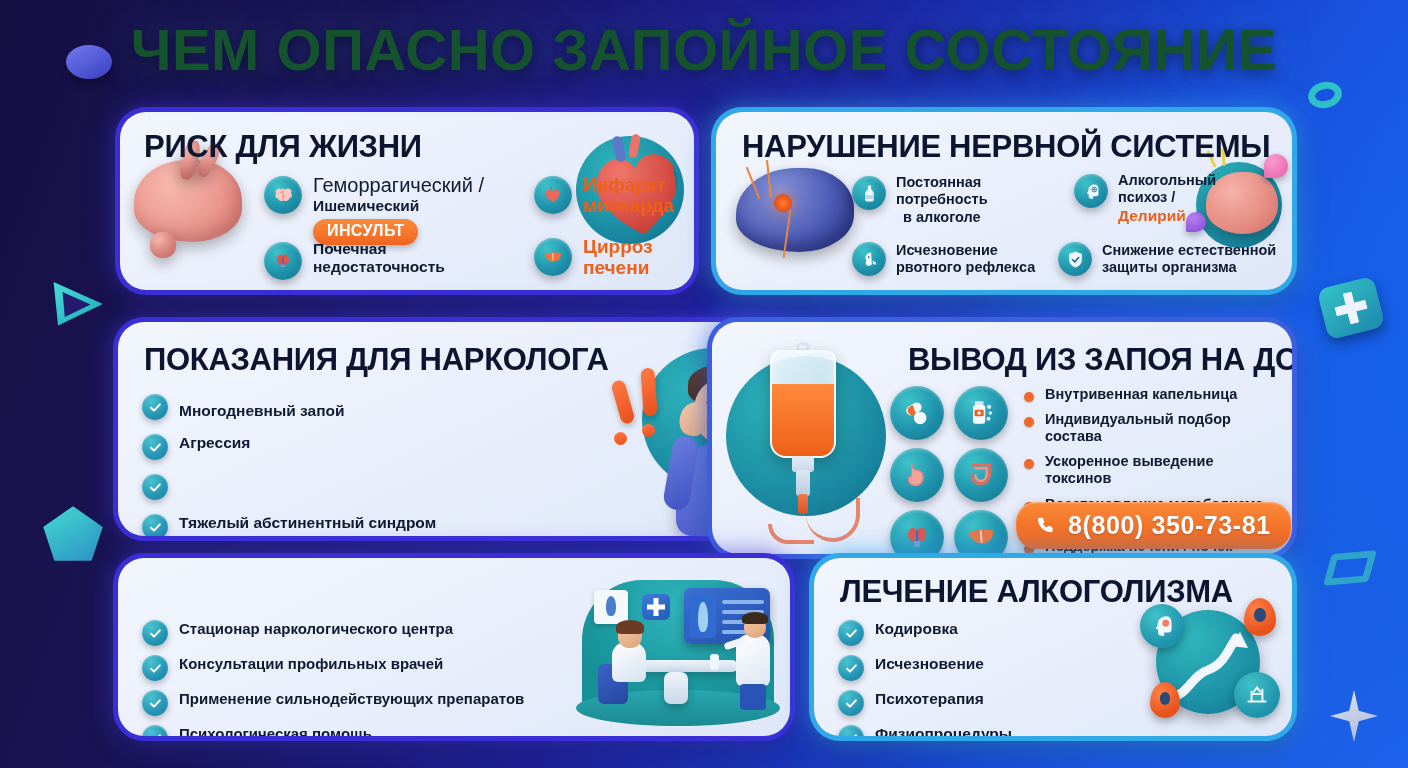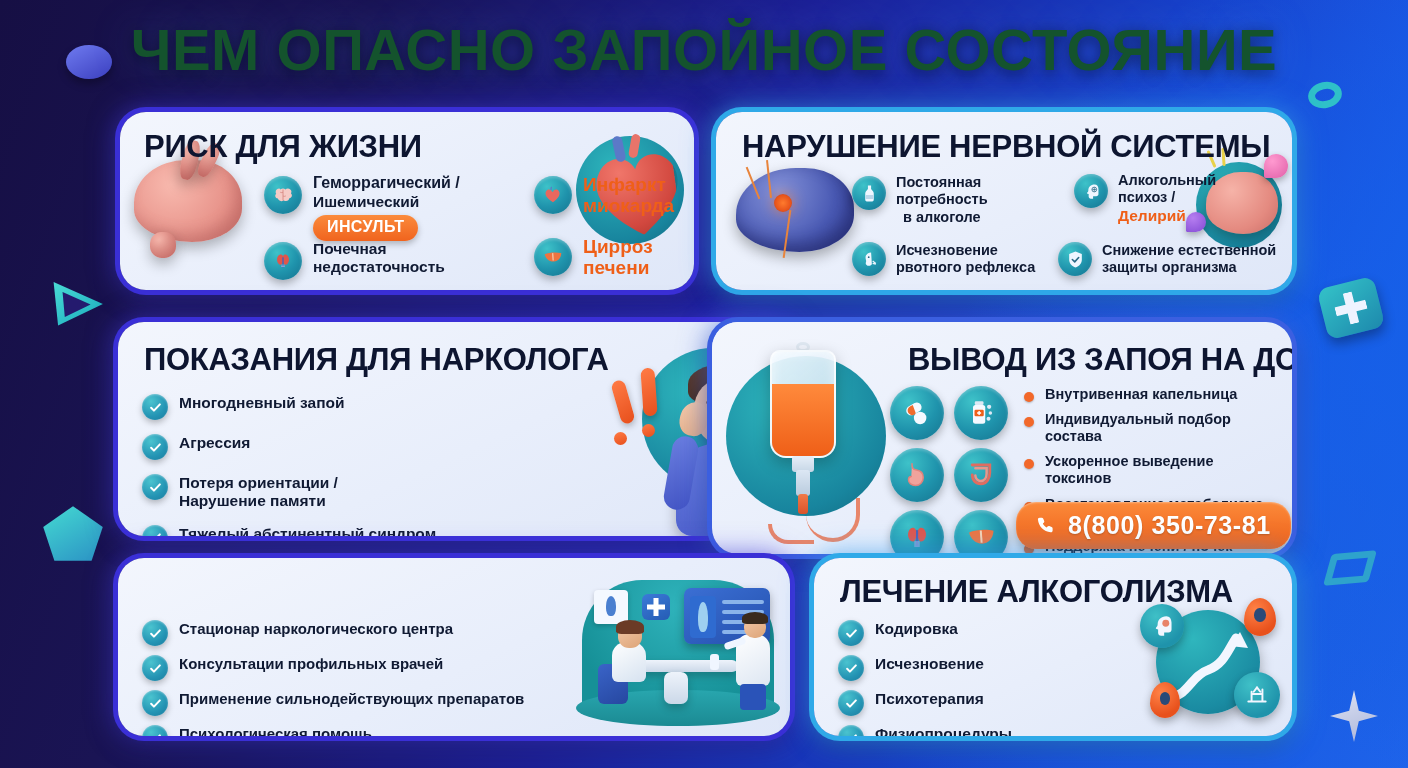--- a/index.html
+++ b/index.html
@@ -365,21 +365,21 @@
   <div class="card-title" style="position:absolute;left:24px;top:17px;font-size:31px;">РИСК ДЛЯ ЖИЗНИ</div>
 
   <div style="position:absolute;left:144px;top:62px;display:flex;gap:11px;align-items:flex-start;">
     <div class="iconc" style="width:38px;height:38px;margin-top:2px;">
       <svg width="22" height="22" viewBox="0 0 24 24">
           <path d="M8 5c-2.2 0-4 1.6-4 3.6 0 .7.2 1.3.6 1.9-.7.6-1.1 1.4-1.1 2.3 0 1.6 1.3 2.9 3 3.1.3 1.6 1.8 2.8 3.6 2.8 1.1 0 2-.4 2.7-1.1.6.6 1.5 1 2.5 1 1.9 0 3.4-1.3 3.6-3 1.6-.3 2.8-1.6 2.8-3.1 0-.9-.4-1.7-1.1-2.3.4-.6.6-1.2.6-1.9C21.2 6.6 19.4 5 17.2 5c-1 0-1.9.3-2.6.9C13.9 5.3 13 5 12 5s-1.9.3-2.6.9C8.7 5.3 7.8 5 8 5z" fill="#f6cbc6"></path>
           <path d="M12 6v12M9 9c1 .5 2 .5 3 0M12 13c1 .6 2 .6 3 0" stroke="#d98a84" stroke-width="1" fill="none"></path>
         </svg>
     </div>
     <div>
-      <div style="font-size:16px;font-weight:700;color:#101a33;line-height:1.16;">Геморрагический /</div>
+      <div style="font-size:20px;font-weight:400;color:#101a33;line-height:1.16;">Геморрагический /</div>
       <div style="font-size:15.5px;font-weight:700;color:#101a33;line-height:1.16;">Ишемический</div>
       <div class="pill" style="font-size:16px;margin-top:4px;">ИНСУЛЬТ</div>
     </div>
   </div>
 
   <div style="position:absolute;left:144px;top:128px;display:flex;gap:11px;align-items:flex-start;">
     <div class="iconc" style="width:38px;height:38px;margin-top:2px;">
       <svg width="22" height="22" viewBox="0 0 24 24">
           <path d="M9.5 5c2 0 3 2 3 4.5S11.5 16 9.5 16 5.5 13.5 5.5 10.5 7.5 5 9.5 5z" fill="#e0564c"></path>
           <path d="M14.5 5c-2 0-3 2-3 4.5s1 6.5 3 6.5 4-2.5 4-5.5-2-5.5-4-5.5z" fill="#e0564c"></path>
@@ -520,38 +520,36 @@
 
   <div class="card-title" style="position:absolute;left:26px;top:20px;font-size:31px;">ПОКАЗАНИЯ ДЛЯ НАРКОЛОГА</div>
 
   <div class="list" style="position:absolute;left:24px;top:72px;gap:14px;width:360px;">
     <div class="li">
       <div class="chk">
           <svg viewBox="0 0 24 24">
             <path d="M5 12.5l4.5 4.5L19 7" stroke="#fff" stroke-width="3.2" fill="none" stroke-linecap="round" stroke-linejoin="round"></path>
           </svg>
         </div>
-      <div class="txt" style="font-size:15.5px;">Многодневный запой</div>
+      <div class="txt" style="font-size:15.5px;margin-top:8px;">Многодневный запой</div>
     </div>
     <div class="li">
       <div class="chk">
           <svg viewBox="0 0 24 24">
             <path d="M5 12.5l4.5 4.5L19 7" stroke="#fff" stroke-width="3.2" fill="none" stroke-linecap="round" stroke-linejoin="round"></path>
           </svg>
         </div>
       <div class="txt" style="font-size:15.5px;">Агрессия</div>
     </div>
     <div class="li">
       <div class="chk">
           <svg viewBox="0 0 24 24">
             <path d="M5 12.5l4.5 4.5L19 7" stroke="#fff" stroke-width="3.2" fill="none" stroke-linecap="round" stroke-linejoin="round"></path>
           </svg>
         </div>
-      <div class="txt" style="font-size:15.5px;white-space:pre-line;">Потеря ориентации /
-Нарушение памяти</div>
     </div>
     <div class="li">
       <div class="chk">
           <svg viewBox="0 0 24 24">
             <path d="M5 12.5l4.5 4.5L19 7" stroke="#fff" stroke-width="3.2" fill="none" stroke-linecap="round" stroke-linejoin="round"></path>
           </svg>
         </div>
       <div class="txt" style="font-size:15.5px;">Тяжелый абстинентный синдром</div>
     </div>
   </div>

